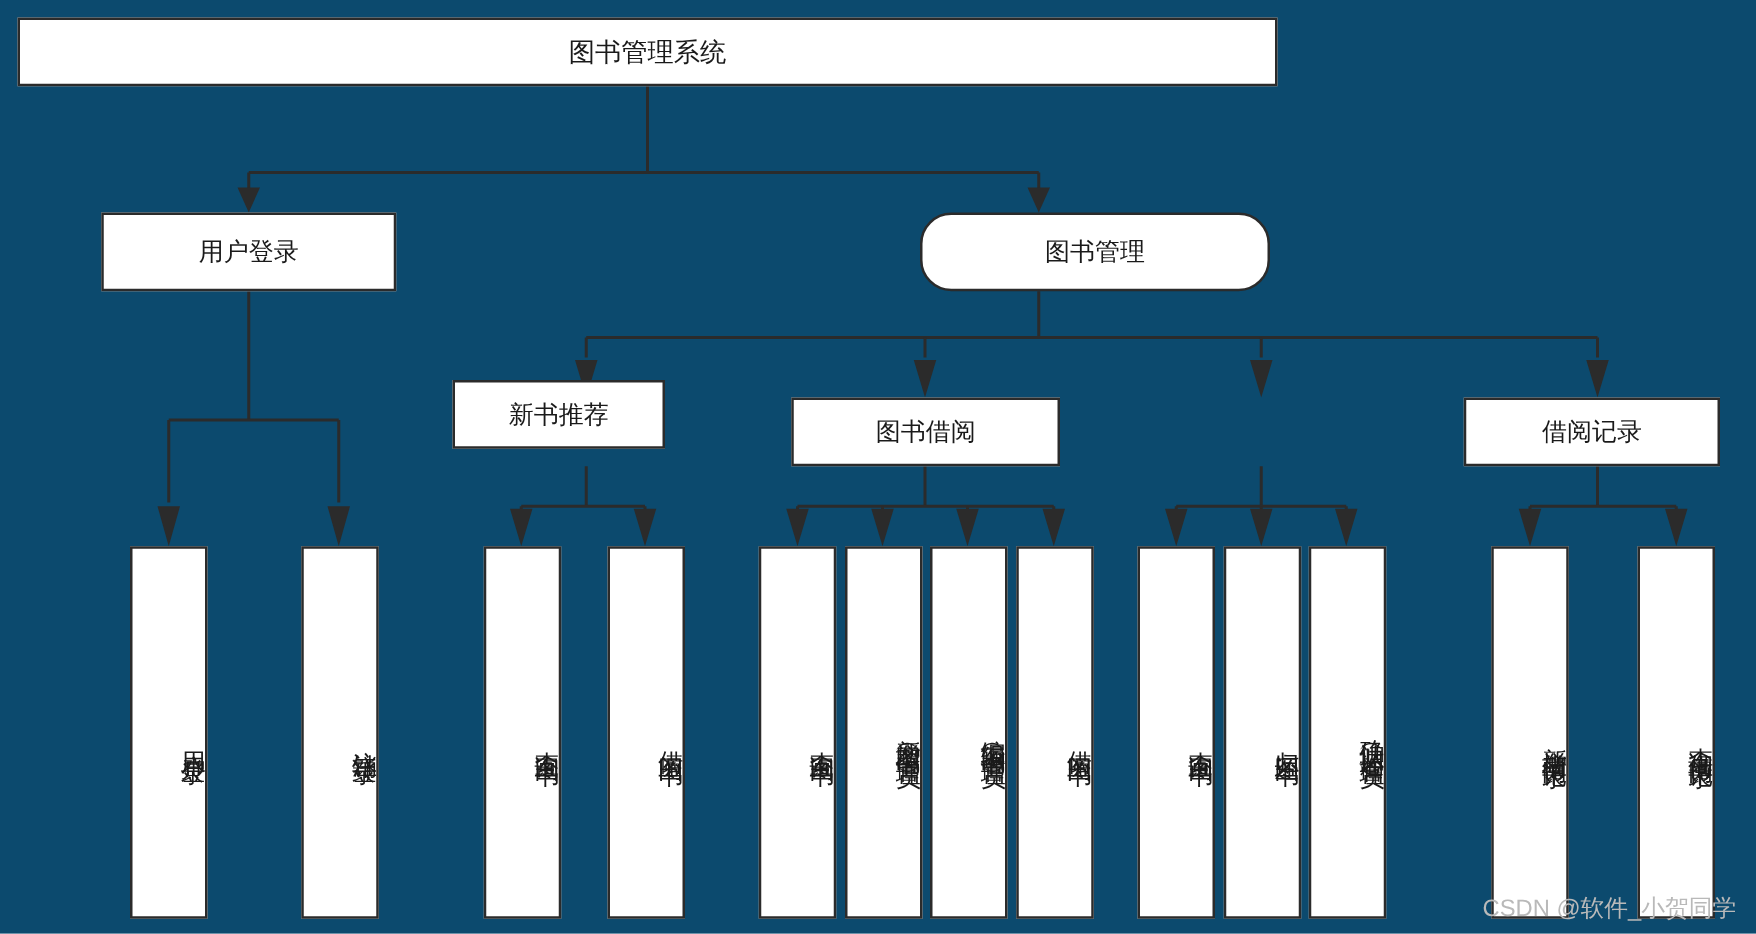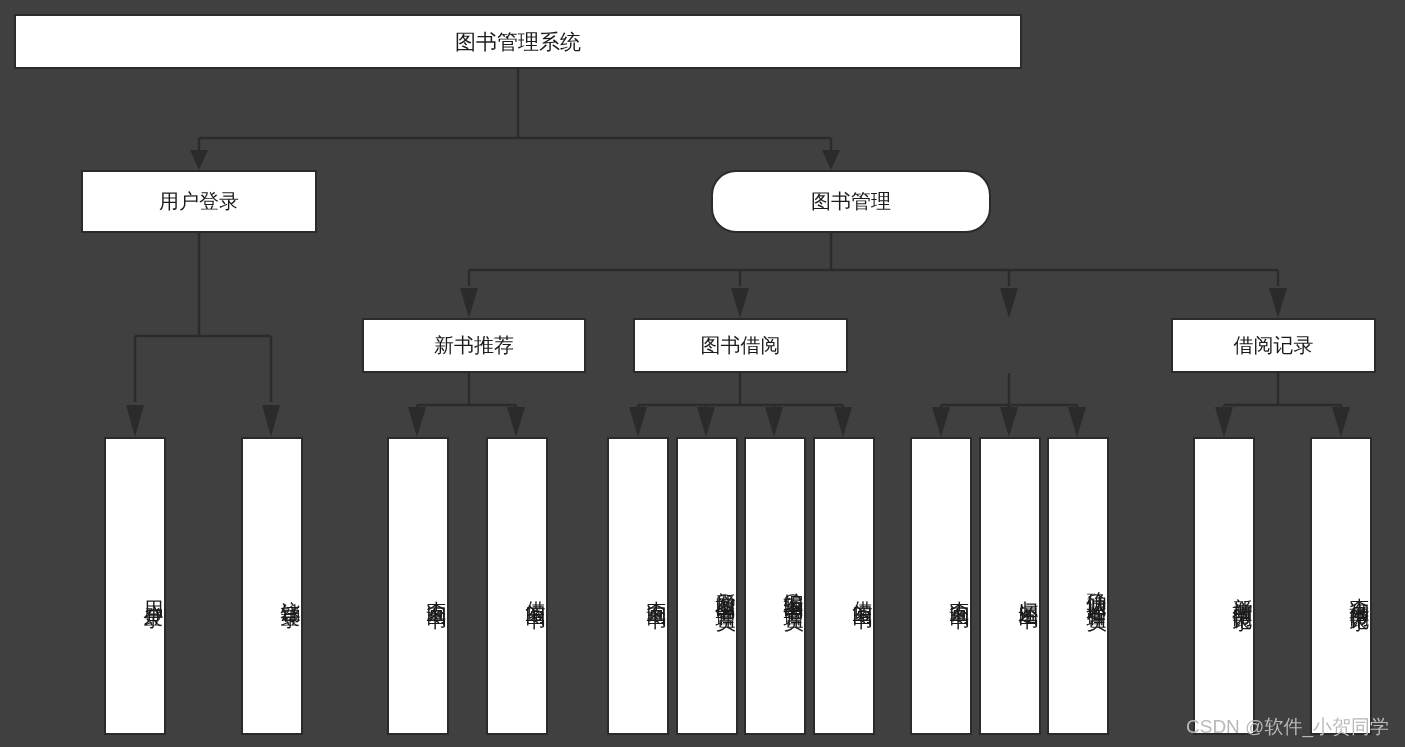--- a/index.html
+++ b/index.html
@@ -7,21 +7,21 @@
     padding: 0;
     background: #ffffff;
   }
   body {
     font-family: "Liberation Sans", "DejaVu Sans", sans-serif;
   }
   #canvas {
     position: relative;
     width: 1405px;
     height: 747px;
-    background: #404040;
+    background: #0c4a6e;
     overflow: hidden;
   }
   .node {
     position: absolute;
     box-sizing: border-box;
     border: 2px solid #2b2b2b;
     background: #ffffff;
     display: flex;
     align-items: center;
     justify-content: center;
@@ -132,25 +132,25 @@
     <polygon class="ar" points="1341,437 1332,407 1350,407"></polygon>
   </svg>
 
   <div class="node root" style="left:14px; top:14px; width:1008px; height:55px;">
     <span>图书管理系统</span>
   </div>
 
   <div class="node lvl2" style="left:81px; top:170px; width:236px; height:63px;">
     <span>用户登录</span>
   </div>
-  <div class="node lvl2" style="left:711px; top:170px; width:280px; height:63px;border-radius:25px;">
+  <div class="node lvl2" style="left:736px; top:170px; width:280px; height:63px;border-radius:25px;">
     <span>图书管理</span>
   </div>
 
-  <div class="node lvl3" style="left:362px; top:318px; width:224px; height:55px;">
+  <div class="node lvl3" style="left:362px; top:304px; width:170px; height:55px;">
     <span>新书推荐</span>
   </div>
   <div class="node lvl3" style="left:633px; top:318px; width:215px; height:55px;">
     <span>图书借阅</span>
   </div>
   <div class="node lvl3" style="left:1171px; top:318px; width:205px; height:55px;">
     <span>借阅记录</span>
   </div>
 
   <div class="node leaf" style="left:104px; top:437px; width:62px; height:298px;">

